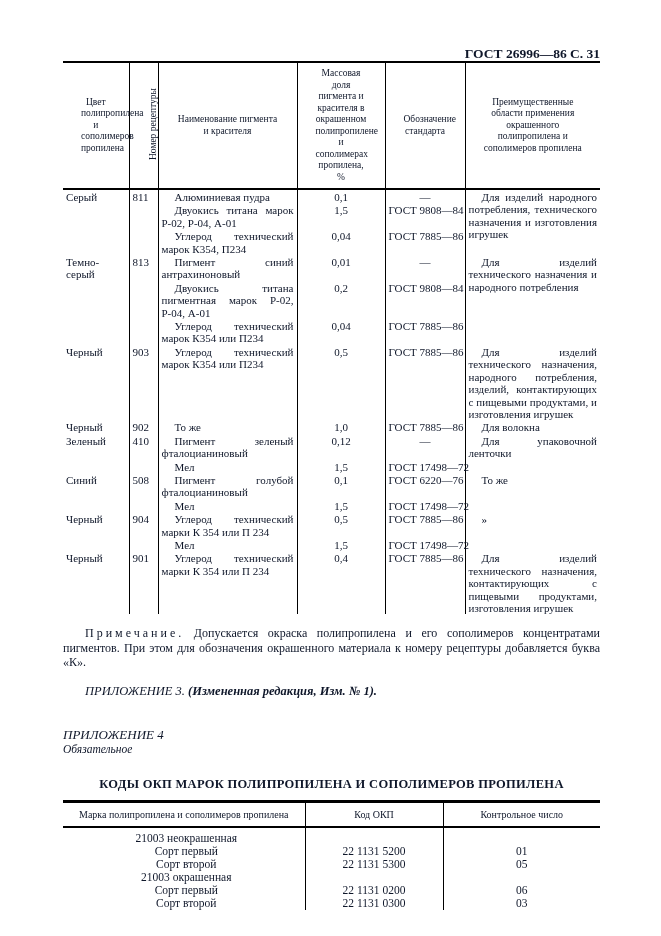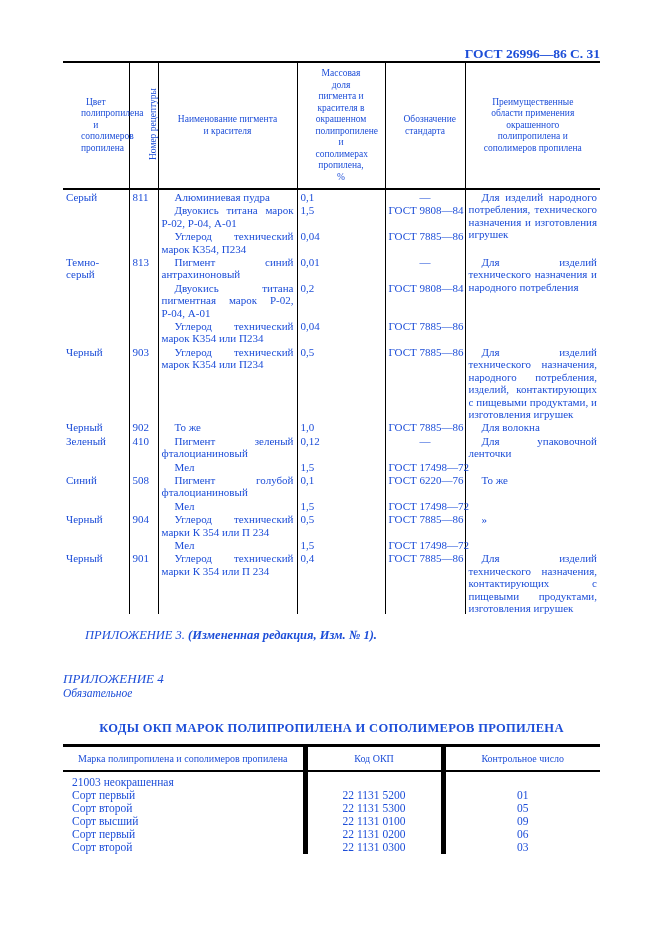--- a/index.html
+++ b/index.html
@@ -1,57 +1,57 @@
 <!DOCTYPE html>
 <html><head>
 <meta charset="utf-8">
 <style>
   html,body { margin:0; padding:0; background:#ffffff; }
   .page {
     position:relative; width:661px; height:936px; background:#fff;
-    font-family:"Liberation Serif","DejaVu Serif",serif; color:#1d4ed8;
+    font-family:"Liberation Serif","DejaVu Serif",serif; color:#0f172a;
     box-sizing:border-box; padding:46px 61px 10px 63px; overflow:hidden;
   }
   .doc-ref { text-align:right; font-weight:bold; font-size:13.5px; line-height:15px; }
   .continuation { text-align:right; font-style:italic; font-size:12.5px; margin-top:17px; margin-bottom:2px; }
 
   
   table.pigment { width:537px; table-layout:fixed; border-collapse:collapse; border-top:2px solid #000; }
   .pigment th {
     font-weight:normal; font-size:9.5px; line-height:11.5px;
     border-bottom:2px solid #000; padding:5px 18px; text-align:center; vertical-align:middle;
   }
   .pigment td { vertical-align:top; font-size:11px; line-height:12.4px; padding:1px 3px 0 3px; }
   .pigment .br { border-right:1px solid #000; }
   .th-vert-wrap { height:80px; }
   .th-vert { display:inline-block; writing-mode:vertical-rl; transform:rotate(180deg); white-space:nowrap; font-size:9.5px; }
   .c-color { padding-left:11px; }
   .c-recipe { }
   .c-name { text-indent:13px; text-align:justify; padding-left:2px; padding-right:5px; }
-  .c-frac { text-align:left; }
+  .c-frac { text-align:center; }
   .c-std  { text-align:center; white-space:nowrap; font-size:10.7px; }
   .c-app  { text-indent:13px; text-align:justify; padding-left:4px; padding-right:2px; }
 
   
   .note { margin-top:12px; width:537px; font-size:12px; line-height:14.5px; text-indent:22px; text-align:justify; }
   .note-label { letter-spacing:3px; }
   .appendix3 { margin-top:14px; font-size:12.5px; text-indent:22px; }
   .a3-label { font-style:italic;text-align:center; }
   .a3-text { font-weight:bold;font-style:italic; }
   .appendix4 { margin-top:28px; text-align:left; font-style:italic; font-size:13px; line-height:15px; }
   .appendix4 .sub { font-size:11.5px; font-weight:normal; }
 
   
   .okp-title { margin-top:20px; text-align:center; font-weight:bold; font-size:12.5px; letter-spacing:0.3px; }
   table.okp { margin-top:8px; width:537px; table-layout:fixed; border-collapse:collapse; border-top:3px solid #000; }
   .okp th { font-weight:normal; font-size:10px; padding:6px 2px; border-bottom:2px solid #000; text-align:center; vertical-align:middle; }
   .okp td { font-size:11.5px; line-height:13px; vertical-align:top; padding:0 4px; }
-  .okp th:not(:last-child), .okp td:not(:last-child) { border-right:5px solid #000000; }
+  .okp th:not(:last-child), .okp td:not(:last-child) { border-right:1px solid #000000; }
   .okp tr.first td { padding-top:4px; }
-  .okp .bg { text-align:left; padding-left:9px; }
+  .okp .bg { text-align:center; padding-left:9px; }
   .okp .bc, .okp .bk { text-align:center;margin-left:37px; }
 </style>
 </head>
 <body>
 
 <div class="page">
 
   <div class="doc-ref">ГОСТ 26996—86 С. 31</div>
 
   <table class="pigment">
@@ -183,20 +183,21 @@
         <td class="br c-color">Черный</td>
         <td class="br c-recipe">901</td>
         <td class="br c-name">Углерод технический марки К 354 или П 234</td>
         <td class="br c-frac">0,4</td>
         <td class="br c-std">ГОСТ 7885—86</td>
         <td class="c-app">Для изделий технического назначения, контактирующих с пищевыми продуктами, изготовления игрушек</td>
       </tr>
     </tbody>
   </table>
 
+  <p class="note"><span class="note-label">Примечание.</span><span> Допускается окраска полипропилена и его сополимеров концентратами пигментов. При этом для обозначения окрашенного материала к номеру рецептуры добавляется буква «К».</span></p>
 
   <p class="appendix3"><span class="a3-label">ПРИЛОЖЕНИЕ 3.</span><span class="a3-text"> (Измененная редакция, Изм. № 1).</span></p>
 
   <div class="appendix4">
     <div>ПРИЛОЖЕНИЕ 4</div>
     <div class="sub">Обязательное</div>
   </div>
 
   <div class="okp-title">КОДЫ ОКП МАРОК ПОЛИПРОПИЛЕНА И СОПОЛИМЕРОВ ПРОПИЛЕНА</div>
 
@@ -223,23 +224,23 @@
         <td class="bg">Сорт первый</td>
         <td class="bc">22 1131 5200</td>
         <td class="bk">01</td>
       </tr>
       <tr>
         <td class="bg">Сорт второй</td>
         <td class="bc">22 1131 5300</td>
         <td class="bk">05</td>
       </tr>
       <tr>
-        <td class="bg">Сорт высший</td>
-        <td class="bc">22 1131 0100</td>
-        <td class="bk">09</td>
+        <td class="bg">21003 окрашенная</td>
+        <td class="bc"></td>
+        <td class="bk"></td>
       </tr>
       <tr>
         <td class="bg">Сорт первый</td>
         <td class="bc">22 1131 0200</td>
         <td class="bk">06</td>
       </tr>
       <tr>
         <td class="bg">Сорт второй</td>
         <td class="bc">22 1131 0300</td>
         <td class="bk">03</td>

